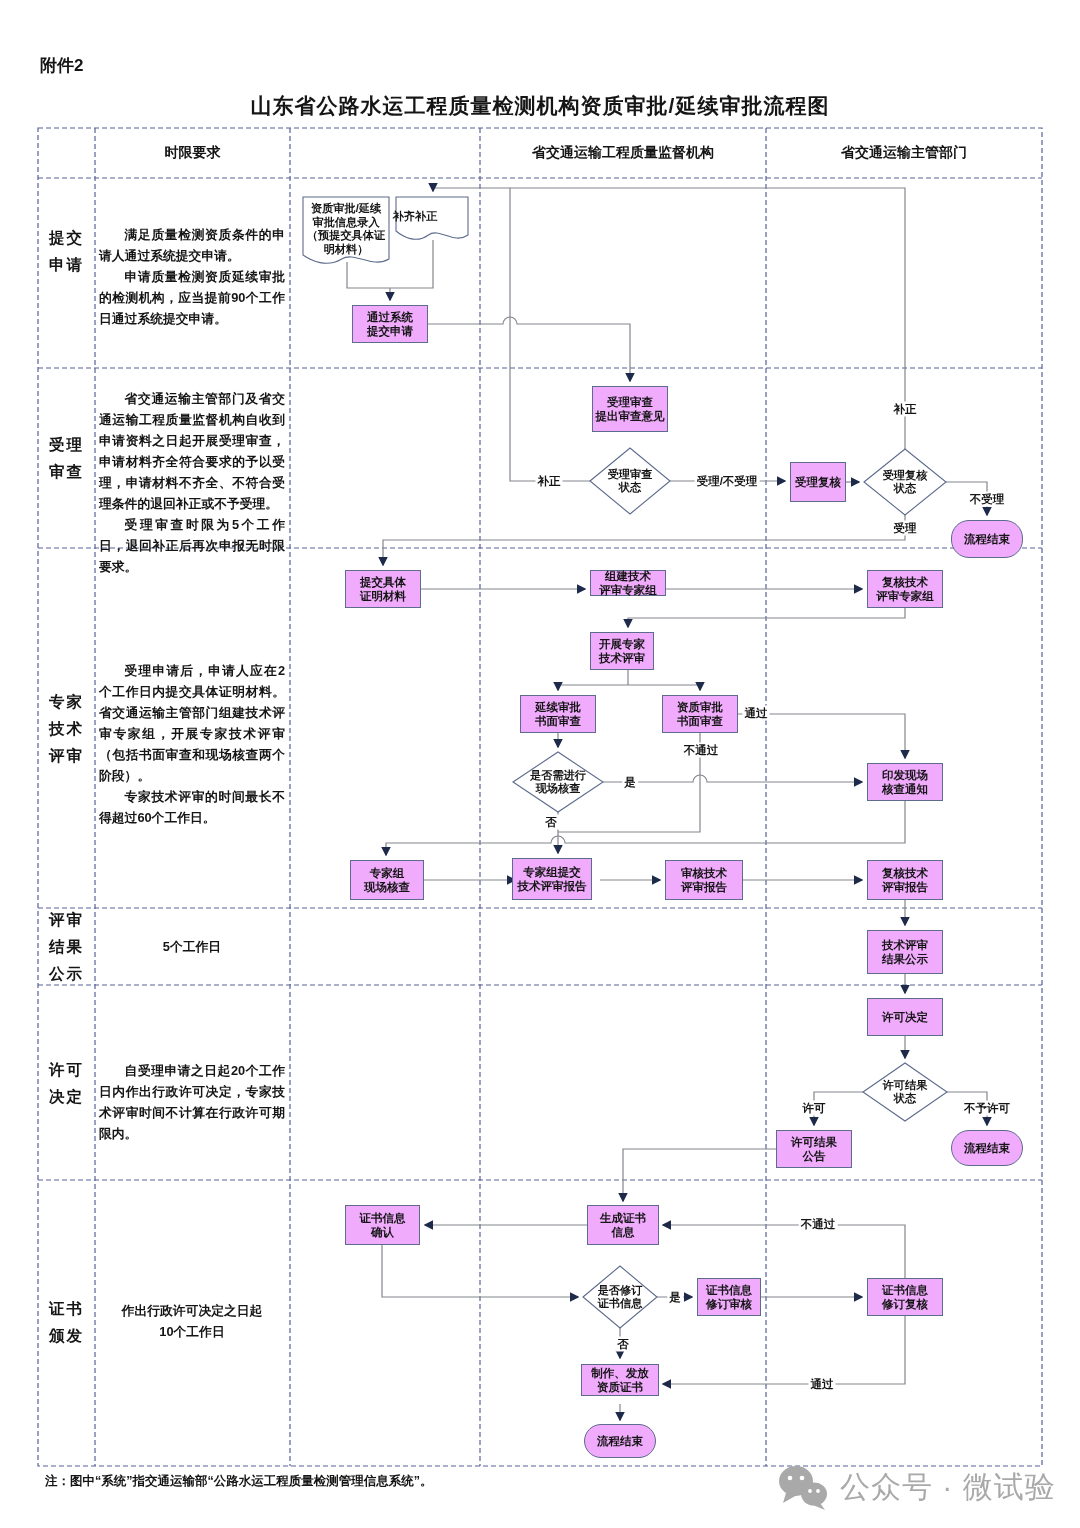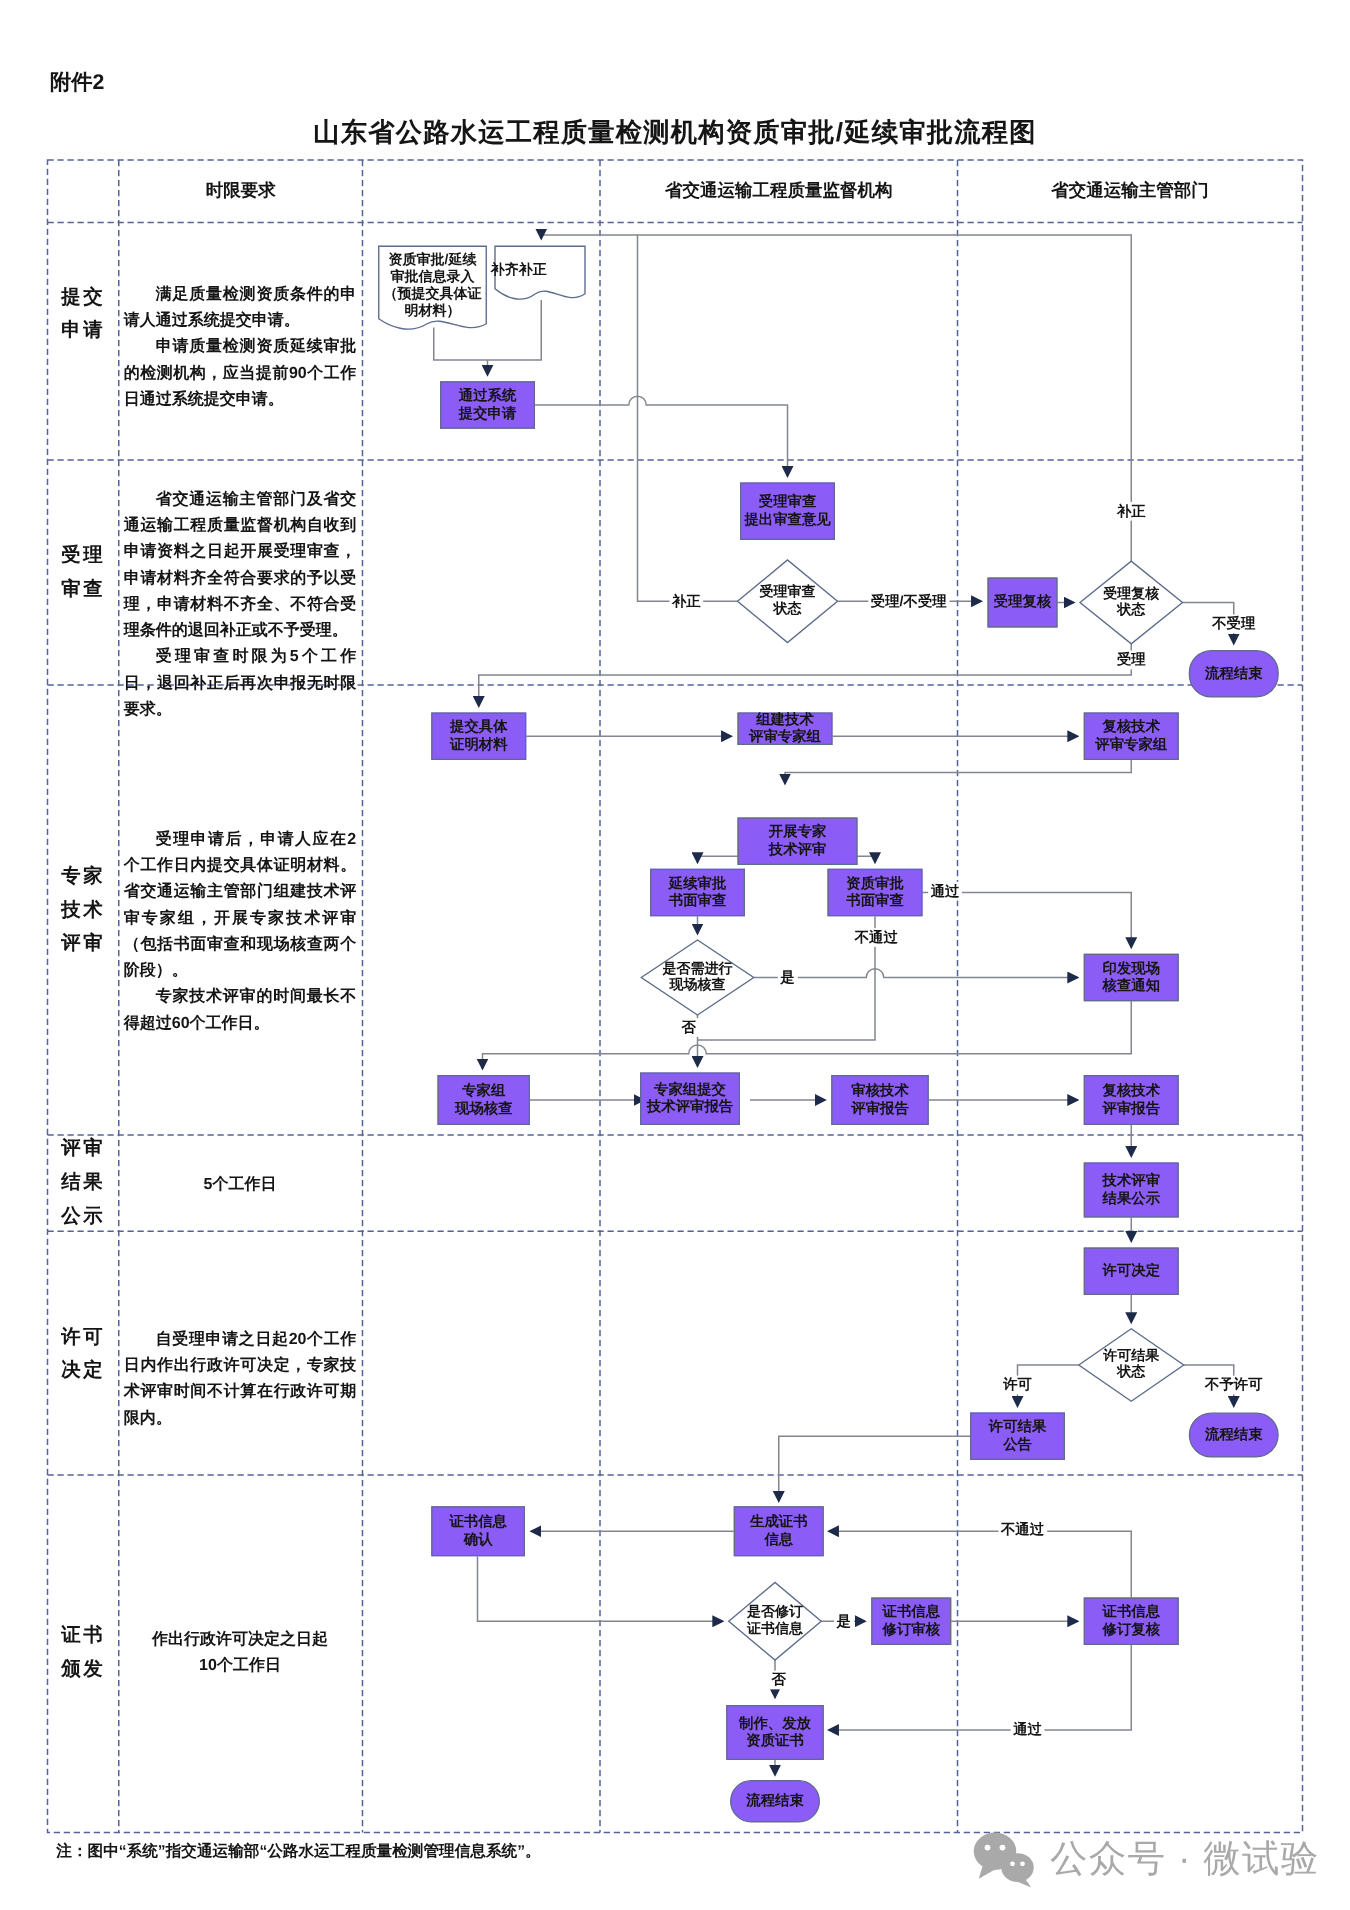--- a/index.html
+++ b/index.html
@@ -11,21 +11,21 @@
   #diagram-svg{position:absolute;left:0;top:0;z-index:1;}
   .hc{position:absolute;top:128px;height:50px;display:flex;align-items:center;justify-content:center;
       font-size:14px;font-weight:700;z-index:2;}
   .hc0{left:95px;width:195px;} .hc1{left:290px;width:190px;}
   .hc2{left:480px;width:286px;} .hc3{left:766px;width:276px;}
   .stage-label{position:absolute;left:38px;width:57px;transform:translateY(-50%);text-align:center;
                font-size:15.5px;font-weight:700;line-height:27px;letter-spacing:2px;white-space:pre-line;z-index:2;}
   .req{position:absolute;left:99px;width:186px;font-size:12.8px;font-weight:600;line-height:21px;z-index:2;}
   .req p{margin:0;text-indent:2em;text-align:justify;}
   .req.center p{text-indent:0;text-align:center;}
-  .node{position:absolute;background:#8b5cf6;border:1px solid var(--box);box-sizing:border-box;
+  .node{position:absolute;background:#f0abfc;border:1px solid var(--box);box-sizing:border-box;
         display:flex;align-items:center;justify-content:center;text-align:center;
         font-size:11.5px;line-height:14px;font-weight:600;white-space:pre-line;z-index:3;}
   .node.terminal{border-radius:18px;}
   .dlabel{position:absolute;display:flex;align-items:center;justify-content:center;text-align:center;
           font-size:11.2px;line-height:13.5px;font-weight:600;white-space:pre-line;z-index:3;}
   .elabel{position:absolute;transform:translate(-50%,-50%);background:#fff;padding:0 2px;
           font-size:11.5px;font-weight:600;white-space:nowrap;z-index:4;}
   .edge{fill:none;stroke:var(--line);stroke-width:1.2;}
   .grid{fill:none;stroke:var(--grid);stroke-width:1.2;stroke-dasharray:5 3;}
   .shape{fill:#fff;stroke:var(--box);stroke-width:1.1;}
@@ -169,21 +169,21 @@
       <div class="node" style="left: 790px; top: 462px; width: 56px; height: 40px;">受理复核</div>
       <div class="dlabel" style="left: 864px; top: 449px; width: 82px; height: 66px;">受理复核
 状态</div>
       <div class="node terminal" style="left: 951px; top: 520px; width: 72px; height: 38px;">流程结束</div>
       <div class="node" style="left: 345px; top: 570px; width: 76px; height: 38px;">提交具体
 证明材料</div>
       <div class="node" style="left: 590px; top: 570px; width: 76px; height: 26px;">组建技术
 评审专家组</div>
       <div class="node" style="left: 867px; top: 570px; width: 76px; height: 38px;">复核技术
 评审专家组</div>
-      <div class="node" style="left: 590px; top: 632px; width: 96px; height: 38px; margin-top: 22px;">开展专家
+      <div class="node" style="left: 590px; top: 632px; width: 64px; height: 38px;">开展专家
 技术评审</div>
       <div class="node" style="left: 520px; top: 695px; width: 76px; height: 38px;">延续审批
 书面审查</div>
       <div class="node" style="left: 662px; top: 695px; width: 76px; height: 38px;">资质审批
 书面审查</div>
       <div class="dlabel" style="left: 513px; top: 752px; width: 90px; height: 60px;">是否需进行
 现场核查</div>
       <div class="node" style="left: 867px; top: 763px; width: 76px; height: 38px;">印发现场
 核查通知</div>
       <div class="node" style="left: 350px; top: 860px; width: 74px; height: 40px;">专家组
@@ -205,21 +205,21 @@
       <div class="node" style="left: 345px; top: 1205px; width: 75px; height: 40px;">证书信息
 确认</div>
       <div class="node" style="left: 587px; top: 1205px; width: 72px; height: 40px;">生成证书
 信息</div>
       <div class="dlabel" style="left: 583px; top: 1266px; width: 74px; height: 62px;">是否修订
 证书信息</div>
       <div class="node" style="left: 697px; top: 1278px; width: 64px; height: 38px;">证书信息
 修订审核</div>
       <div class="node" style="left: 867px; top: 1278px; width: 76px; height: 38px;">证书信息
 修订复核</div>
-      <div class="node" style="left: 581px; top: 1364px; width: 78px; height: 44px;">制作、发放
+      <div class="node" style="left: 581px; top: 1364px; width: 78px; height: 32px;">制作、发放
 资质证书</div>
       <div class="node terminal" style="left: 584px; top: 1424px; width: 72px; height: 34px;">流程结束</div>
     </div>
   <div id="labels-host">
       <div class="elabel" style="left: 549px; top: 481px;">补正</div>
       <div class="elabel" style="left: 905px; top: 409px;">补正</div>
       <div class="elabel" style="left: 727px; top: 481px;">受理/不受理</div>
       <div class="elabel" style="left: 987px; top: 499px;">不受理</div>
       <div class="elabel" style="left: 905px; top: 528px;">受理</div>
       <div class="elabel" style="left: 756px; top: 713px;">通过</div>

